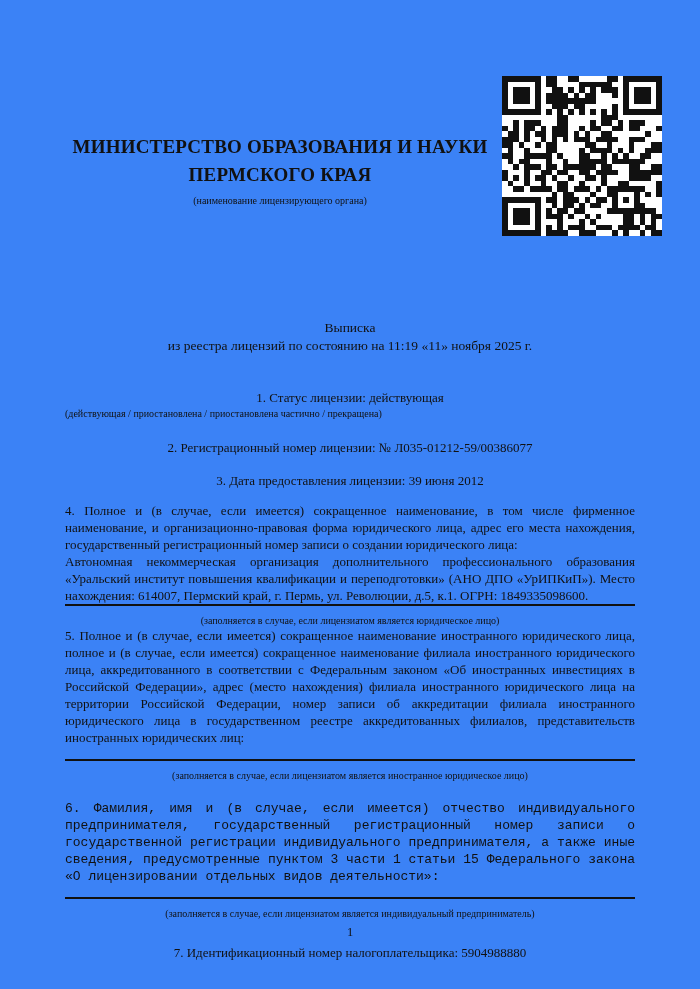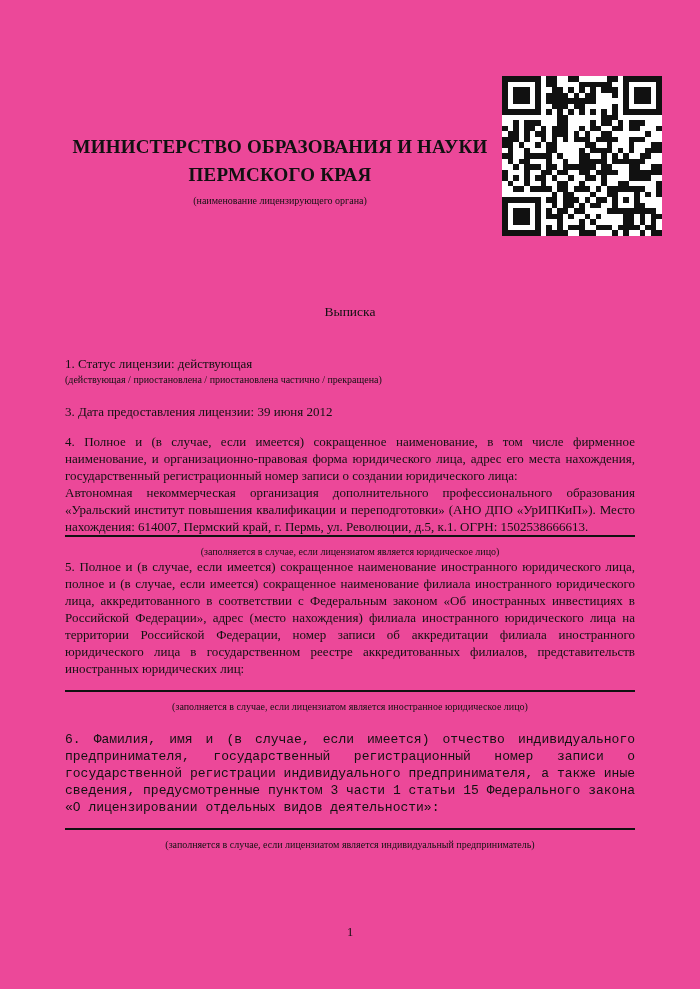--- a/index.html
+++ b/index.html
@@ -4,21 +4,21 @@
 <style>
   html, body {
     margin: 0;
     padding: 0;
     background: #ffffff;
   }
   .page {
     position: relative;
     width: 700px;
     height: 989px;
-    background: #ec4899;
+    background: #3b82f6;
     color: #111111;
     font-family: "Liberation Serif", "DejaVu Serif", serif;
     overflow: hidden;
   }
   
   .ministry {
     position: absolute;
     top: 133px;
     left: 65px;
     width: 430px;
@@ -40,33 +40,33 @@
     top: 76px;
     left: 502px;
     width: 160px;
     height: 160px;
   }
   .qr svg { display: block; width: 160px; height: 160px; }
 
   
   .content {
     position: absolute;
-    top: 299px;
+    top: 315px;
     left: 65px;
     width: 570px;
     font-size: 13px;
     line-height: 17px;
   }
   .doc-title {
     text-align: center;
     padding-top: 4px;
     font-size: 13.5px;
     line-height: 18px;
   }
-  .item { margin: 0; }
+  .item { margin: 0; text-align: center; }
   .just { text-align: justify; }
   #item1 { margin-top: 34px; }
   .inline-caption {
     font-size: 10px;
     line-height: 14px;
     text-align: left;
     margin-top: 1px;
   }
   #item2 { margin-top: 18px; }
   #item3 { margin-top: 16px; }
@@ -549,39 +549,42 @@
         <rect x="25" y="28" width="1" height="1" fill="#111111"></rect>
         <rect x="27" y="28" width="1" height="1" fill="#111111"></rect>
         <rect x="28" y="28" width="1" height="1" fill="#111111"></rect>
       </svg>
   </div>
 
   <div class="content">
 
     <div class="doc-title">
       <div>Выписка</div>
+      <div>из реестра лицензий по состоянию на 11:19 «11» ноября 2025 г.</div>
     </div>
 
     <div class="item" id="item1">1. Статус лицензии: действующая</div>
     <div class="inline-caption">(действующая / приостановлена / приостановлена частично / прекращена)</div>
 
+    <div class="item" id="item2">2. Регистрационный номер лицензии: № Л035-01212-59/00386077</div>
 
     <div class="item" id="item3">3. Дата предоставления лицензии: 39 июня 2012</div>
 
     <div class="item just" id="item4">4. Полное и (в случае, если имеется) сокращенное наименование, в том числе фирменное наименование, и организационно-правовая форма юридического лица, адрес его места нахождения, государственный регистрационный номер записи о создании юридического лица:</div>
-    <div class="item just">Автономная некоммерческая организация дополнительного профессионального образования «Уральский институт повышения квалификации и переподготовки» (АНО ДПО «УрИПКиП»). Место нахождения: 614007, Пермский край, г. Пермь, ул. Революции, д.5, к.1. ОГРН: 1502538666613.</div>
+    <div class="item just">Автономная некоммерческая организация дополнительного профессионального образования «Уральский институт повышения квалификации и переподготовки» (АНО ДПО «УрИПКиП»). Место нахождения: 614007, Пермский край, г. Пермь, ул. Революции, д.5, к.1. ОГРН: 1849335098600.</div>
     <div class="rule rule-gap5"></div>
     <div class="fill-caption">(заполняется в случае, если лицензиатом является юридическое лицо)</div>
 
     <div class="item just" id="item5">5. Полное и (в случае, если имеется) сокращенное наименование иностранного юридического лица, полное и (в случае, если имеется) сокращенное наименование филиала иностранного юридического лица, аккредитованного в соответствии с Федеральным законом «Об иностранных инвестициях в Российской Федерации», адрес (место нахождения) филиала иностранного юридического лица на территории Российской Федерации, номер записи об аккредитации филиала иностранного юридического лица в государственном реестре аккредитованных филиалов, представительств иностранных юридических лиц:</div>
     <div class="rule rule-gap13"></div>
     <div class="fill-caption">(заполняется в случае, если лицензиатом является иностранное юридическое лицо)</div>
 
     <div class="item just" id="item6">6. Фамилия, имя и (в случае, если имеется) отчество индивидуального предпринимателя, государственный регистрационный номер записи о государственной регистрации индивидуального предпринимателя, а также иные сведения, предусмотренные пунктом 3 части 1 статьи 15 Федерального закона «О лицензировании отдельных видов деятельности»:</div>
     <div class="rule rule-gap12"></div>
     <div class="fill-caption">(заполняется в случае, если лицензиатом является индивидуальный предприниматель)</div>
 
+    <div class="item" id="item7">7. Идентификационный номер налогоплательщика: 5904988880</div>
 
   </div>
 
   <div class="page-number">1</div>
 
 </div>
 
 </body></html>

